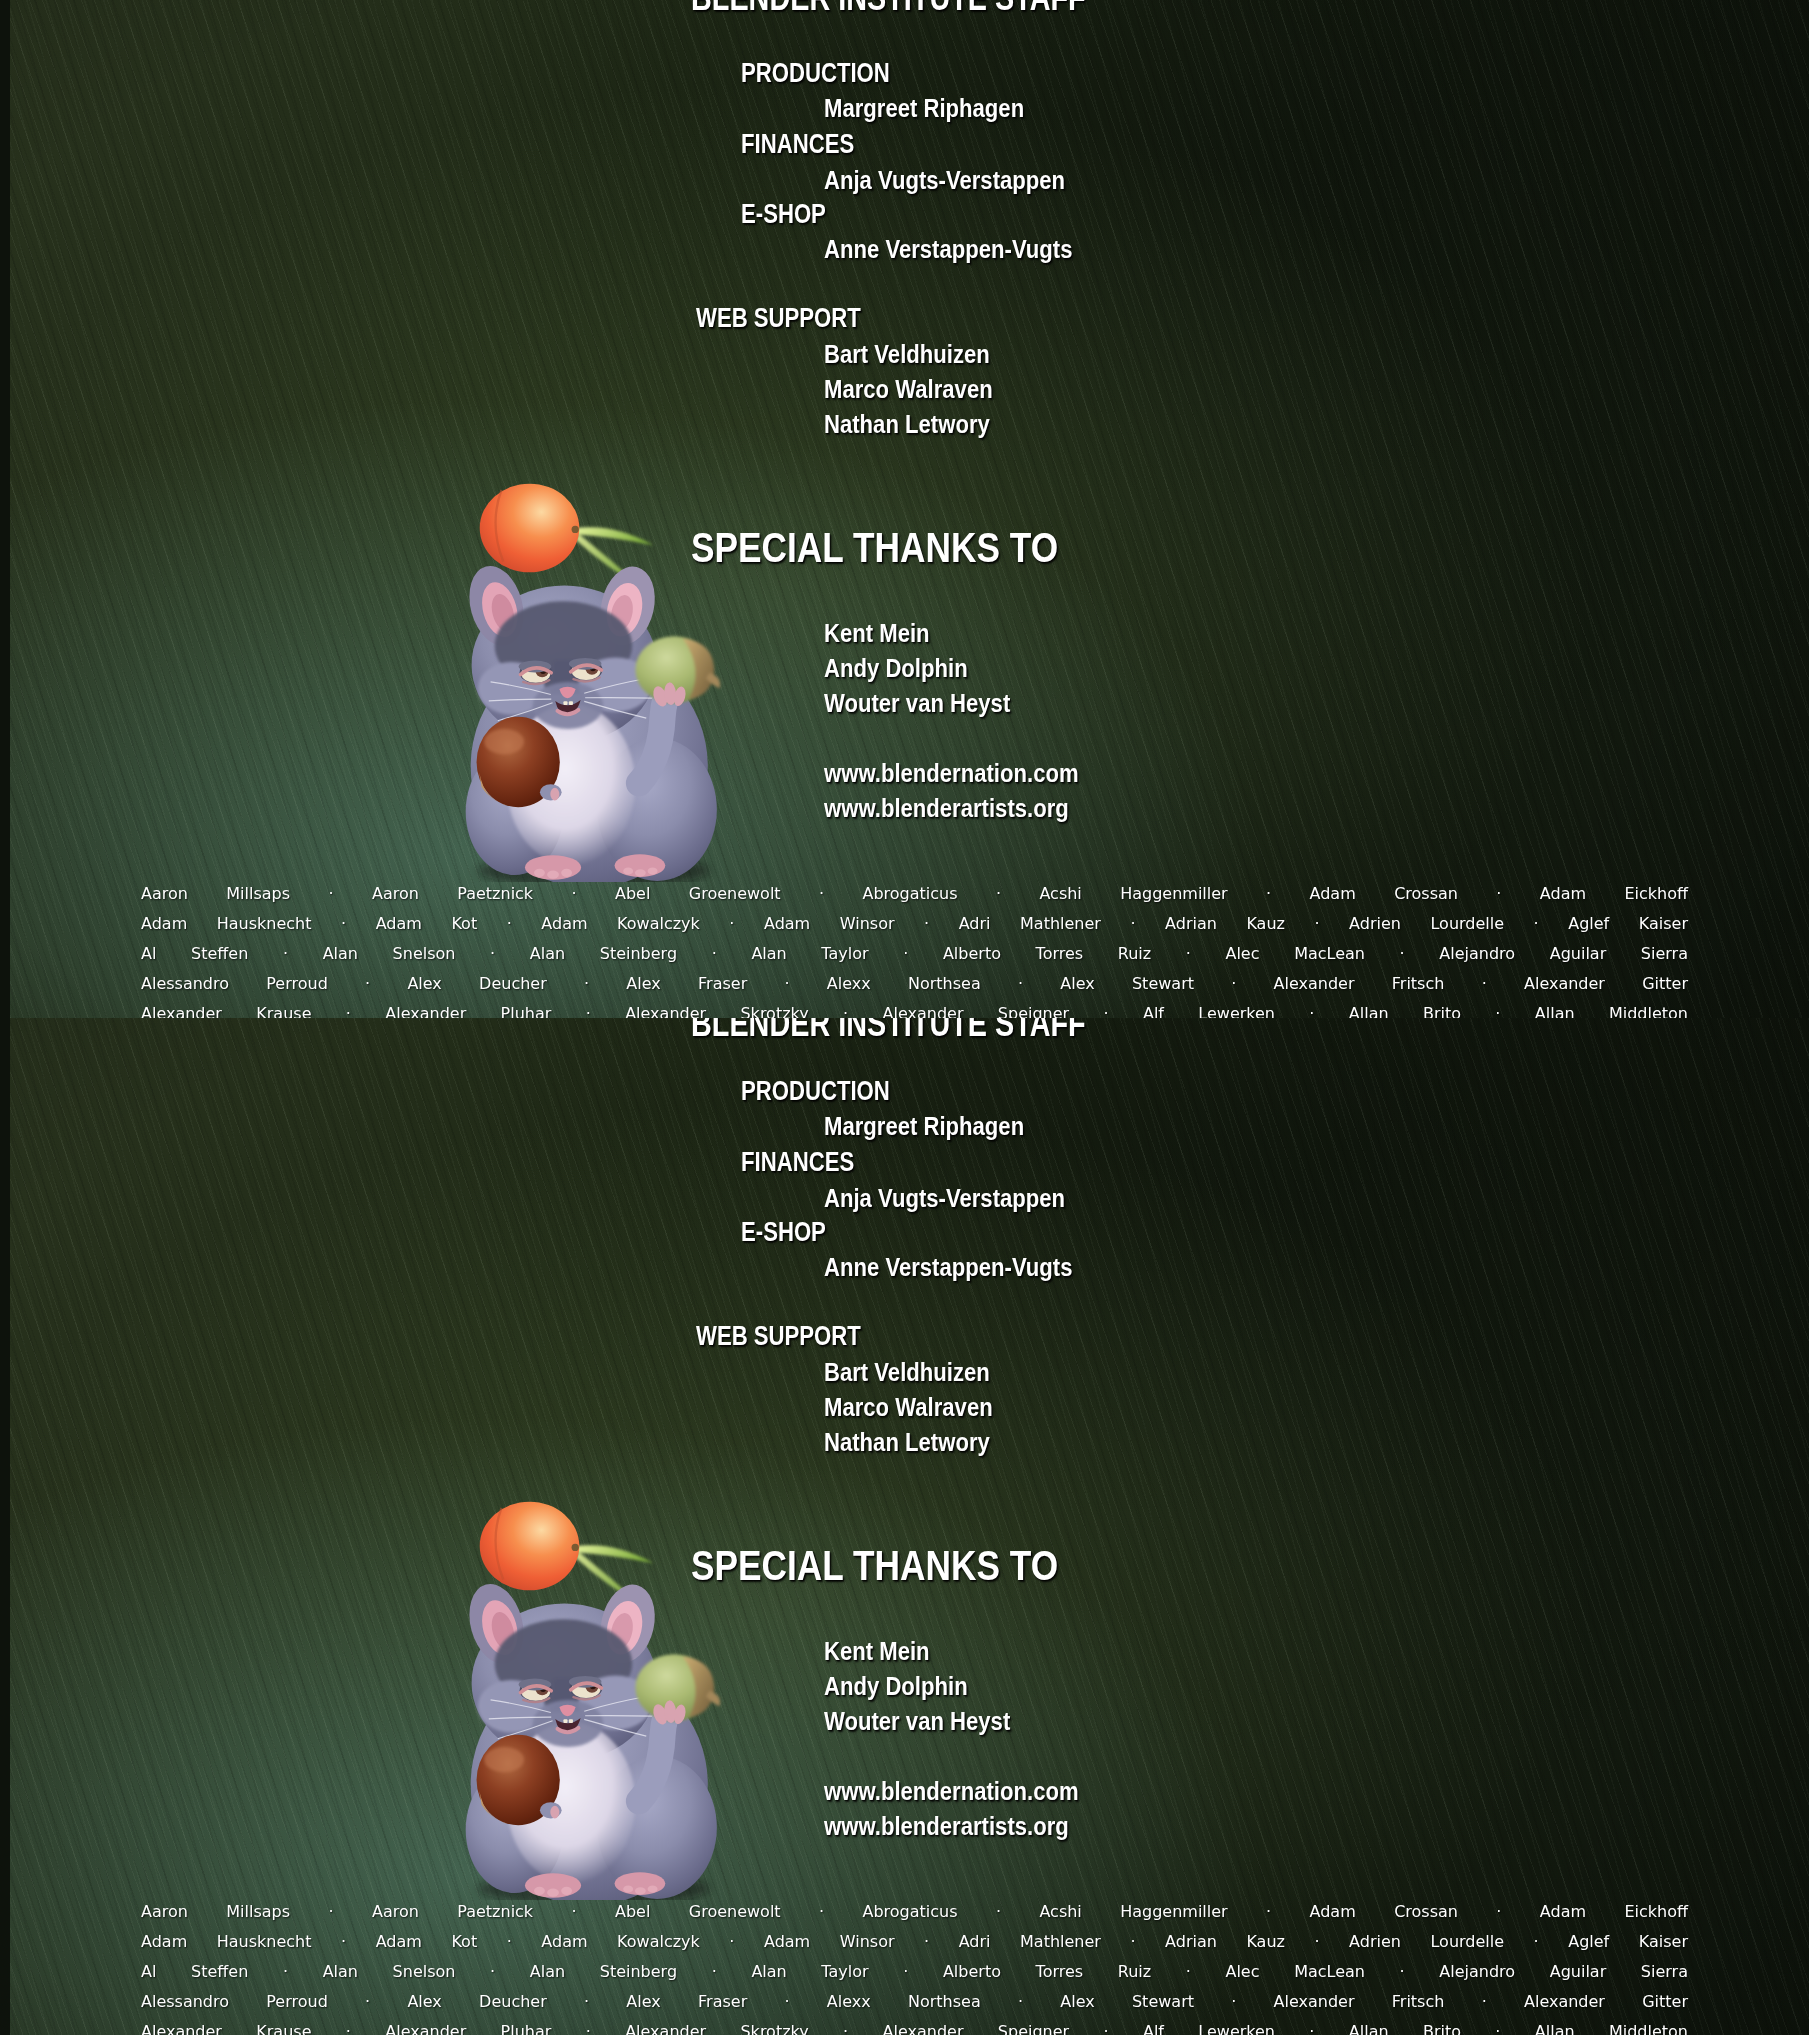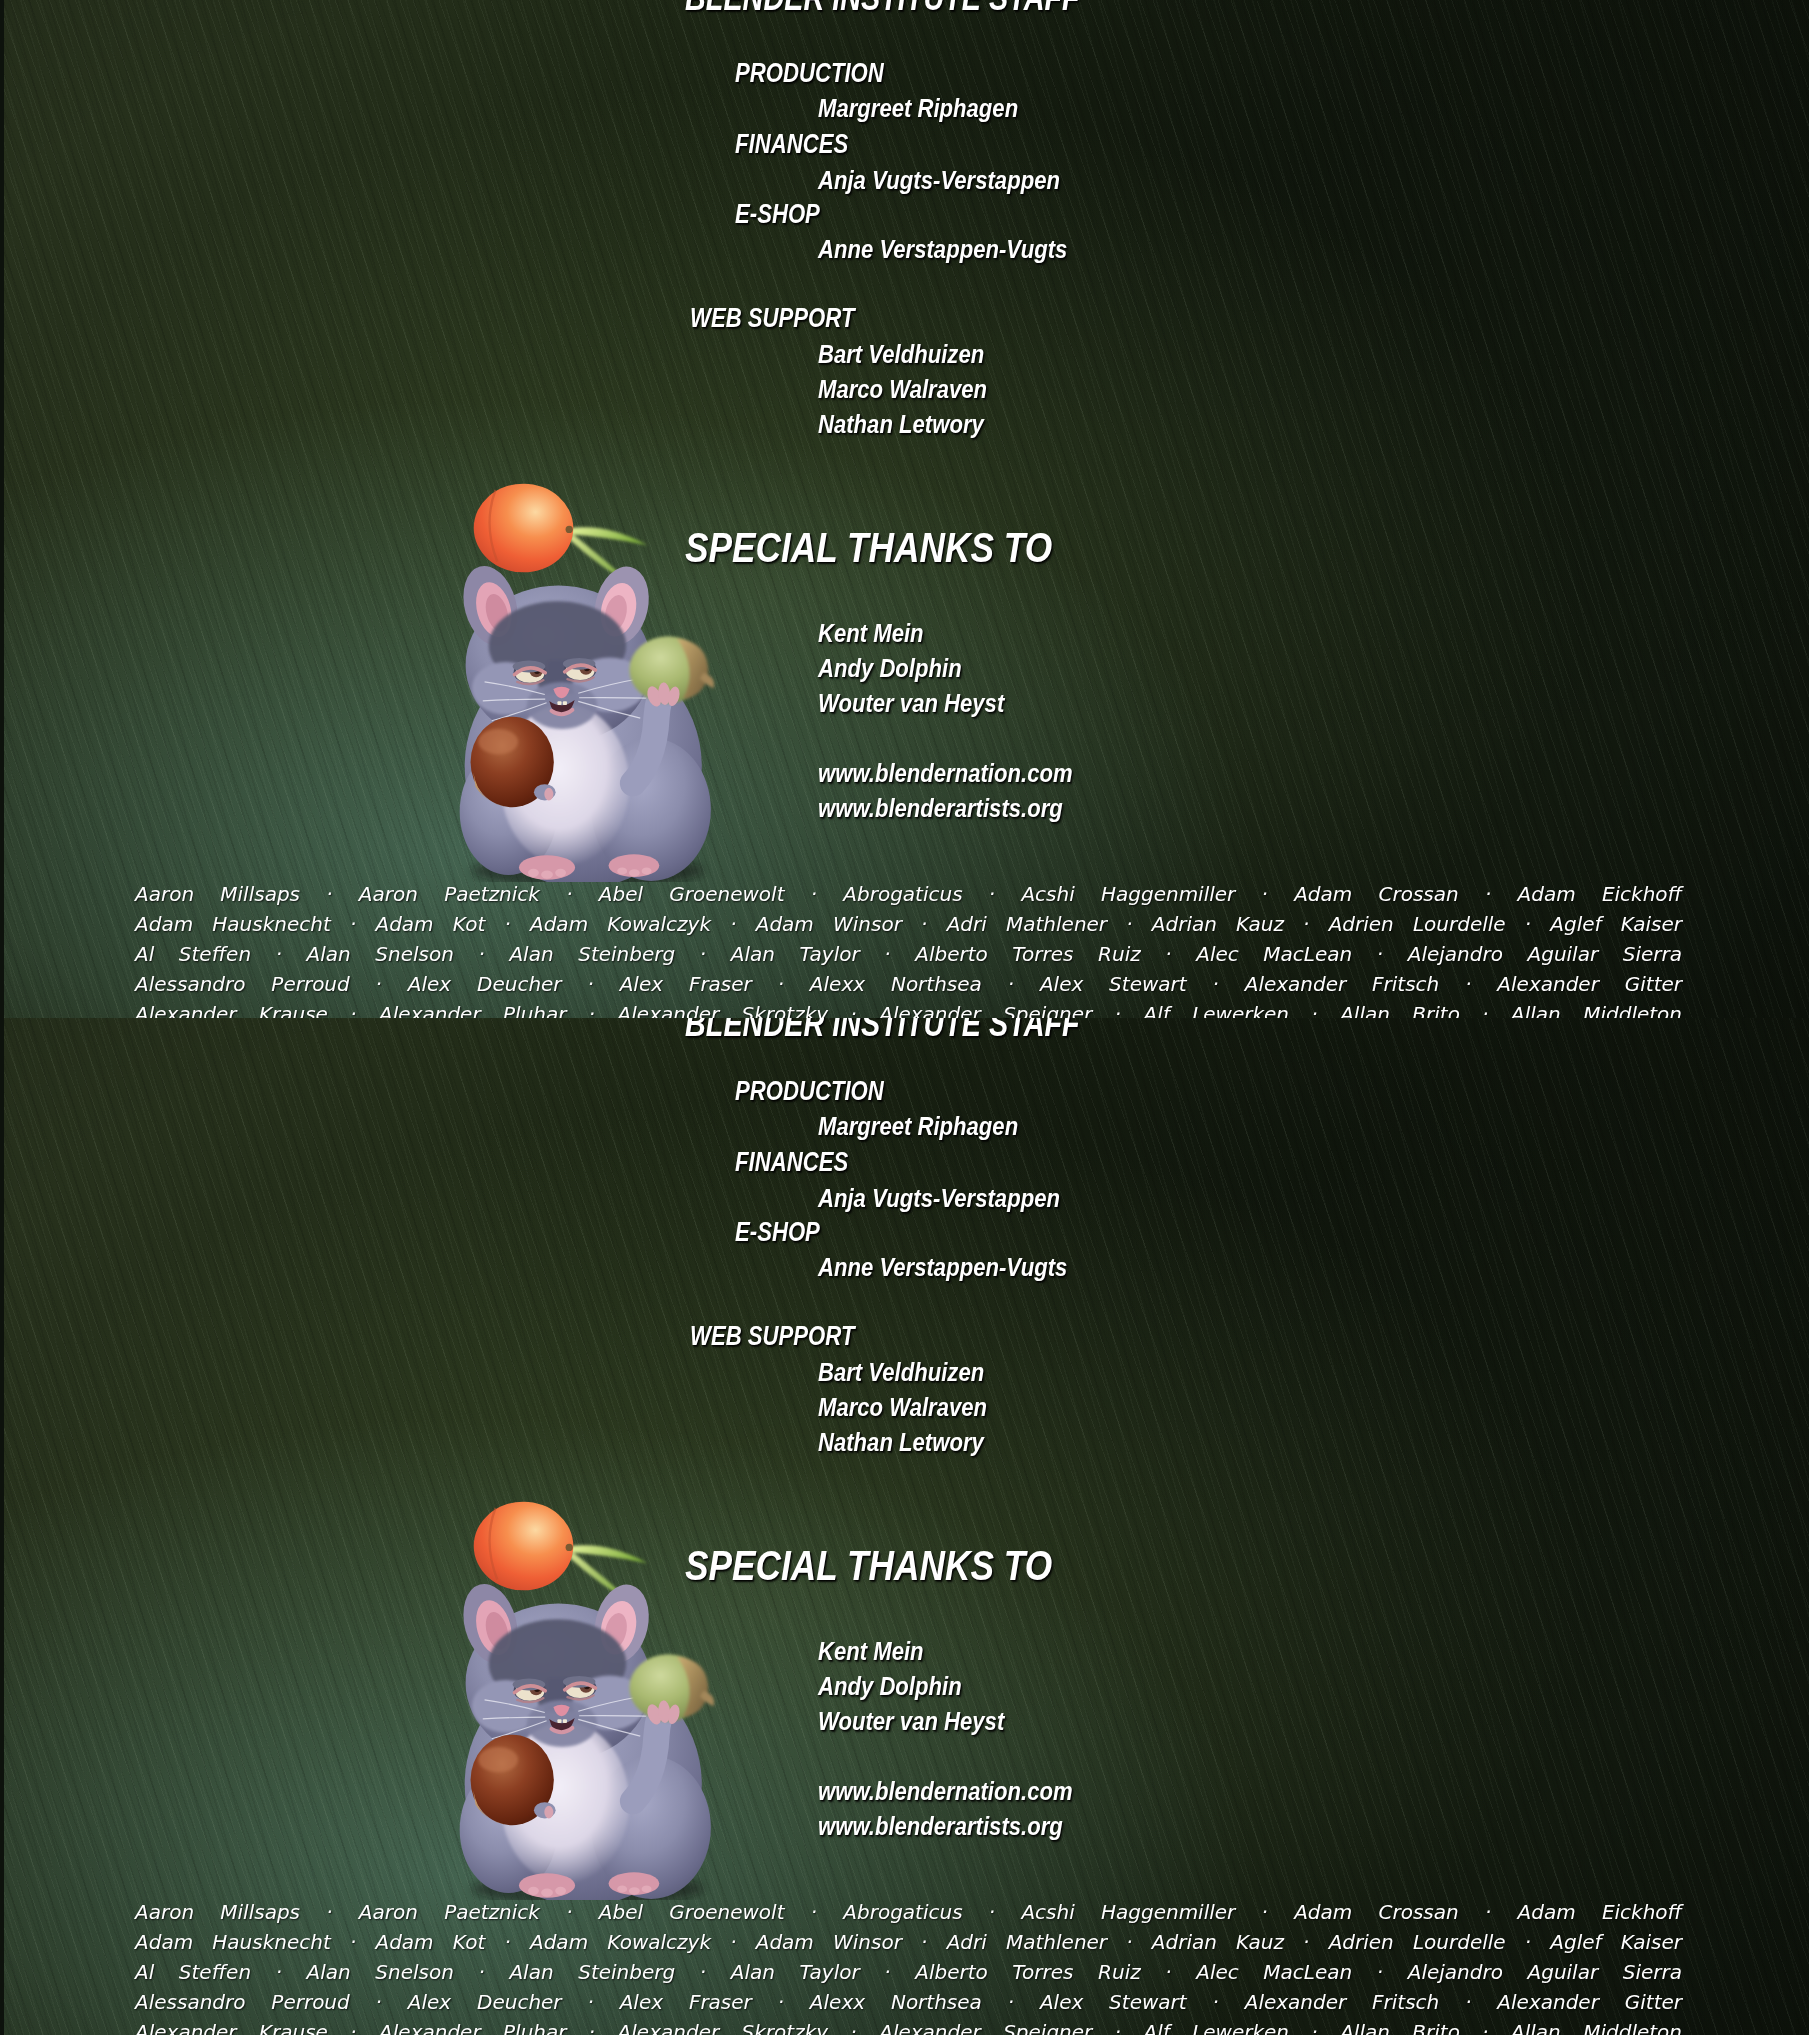--- a/index.html
+++ b/index.html
@@ -1,18 +1,18 @@
 <!DOCTYPE html>
 <html style="font-size:7.2px"><head>
 <meta charset="utf-8">
 <style>
   html,body{margin:0;padding:0;background:#0d120c;}
   body{width:1809px;height:2035px;overflow:hidden;position:relative;}
 
-  .canvas{position:absolute;left:4px;top:0;width:1500px;height:2035px;font-style:italic;}
+  .canvas{position:absolute;left:10px;top:0;width:1500px;height:2035px;}
 
   
   .tile{
     position:relative;width:1809px;height:1018px;overflow:hidden;
     background:
       radial-gradient(1085px 633px at 26% 84%, rgba(98,150,134,.50) 0%, rgba(98,150,134,.20) 42%, rgba(0,0,0,0) 72%),
       radial-gradient(1176px 724px at 42% 58%, rgba(88,112,62,.36) 0%, rgba(0,0,0,0) 70%),
       radial-gradient(1447px 995px at 74% 14%, rgba(8,12,7,.55) 0%, rgba(0,0,0,0) 62%),
       linear-gradient(115deg,#28321d 0%,#1f2916 32%,#161e11 64%,#0e140c 100%);
   }
@@ -38,21 +38,21 @@
   .h1 {font-size:36px;line-height:38px;transform:scaleX(.80);}
   .big{font-size:42px;line-height:43px;transform:scaleX(.84);}
   .h2 {font-size:27px;line-height:29px;transform:scaleX(.82);}
   .nm {font-size:26px;line-height:28px;}
   .tile + .tile .headline-main{top:-12.7px !important;} 
 
   
   .contribs{
     position:absolute;left:131px;width:1547px;top:879px;z-index:3;
     font-family:"DejaVu Sans","Liberation Sans",sans-serif;color:#fff;
-    font-size:20px;line-height:30px;
+    font-size:16px;line-height:30px;
     text-shadow:0.9px 1.4px 1.8px rgba(0,0,0,.8);
   }
   .cline{text-align:justify;text-align-last:justify;text-justify:inter-word;}
 
   .character{position:absolute;left:448px;top:470px;width:267px;height:412px;z-index:2;}
 </style>
 </head>
 <body>
 
 <div class="canvas">

